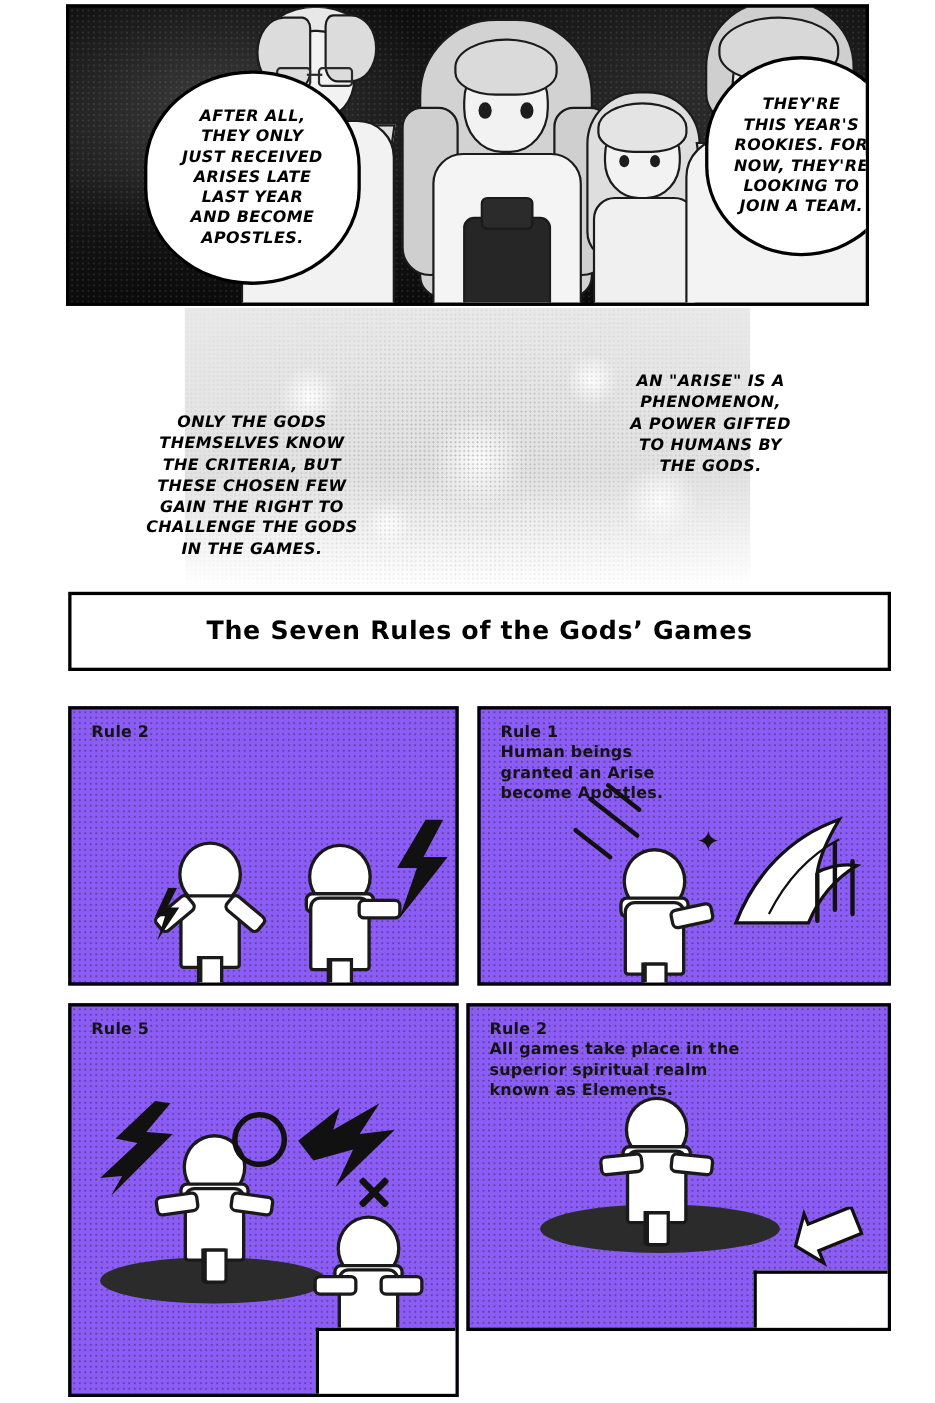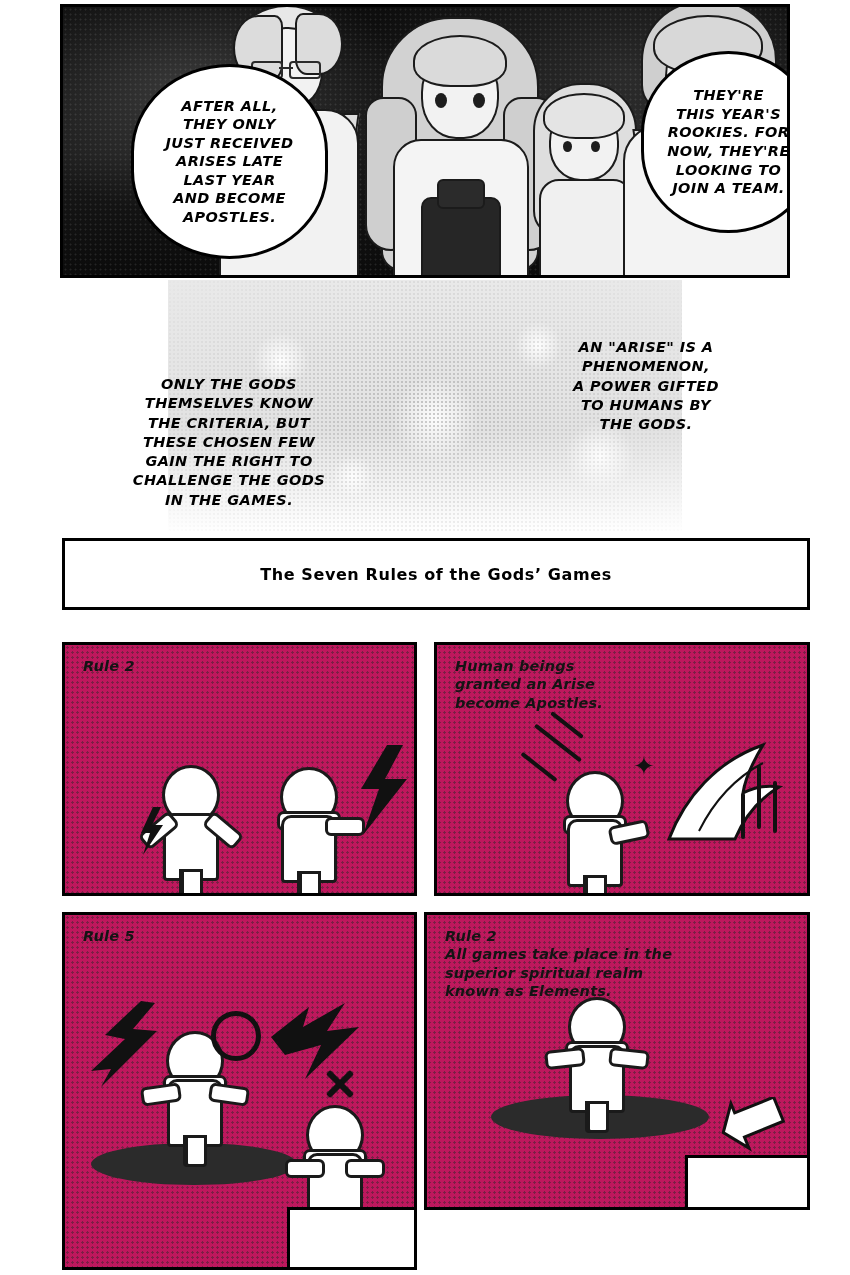--- a/index.html
+++ b/index.html
@@ -222,29 +222,28 @@
   #panel-title .inner {
     position: absolute;
     inset: 0;
     display: flex;
     align-items: center;
     justify-content: center;
   }
   #panel-title .title-text {
     font-family: "DejaVu Sans", sans-serif;
     font-weight: 700;
-    font-size: 16px;
+    font-size: 23px;
     letter-spacing: 0.6px;
     color: #000;
   }
 
   
   .rule-panel {
-    background: #be185d;
-    font-style: italic;
+    background: #8b5cf6;
   }
   .rule-panel .tone {
     position: absolute;
     inset: 0;
     background-image: radial-gradient(rgba(40,40,40,0.75) 1px, rgba(255,255,255,0) 1.2px);
     background-size: 5px 5px;
     opacity: 0.6;
   }
   .rule-text {
     position: absolute;
@@ -522,21 +521,21 @@
     <svg class="bolt" style="left:288px; top:100px;" width="60" height="90" viewBox="0 0 60 90">
       <polygon points="34,0 8,44 26,44 10,90 54,34 32,34 50,0" fill="#111"></polygon>
     </svg>
     <svg class="bolt" style="left:74px; top:162px;" width="26" height="48" viewBox="0 0 26 48">
       <polygon points="14,0 2,26 11,26 4,48 24,18 13,18 22,0" fill="#111"></polygon>
     </svg>
   </div>
 
   <div class="panel rule-panel" id="panel-rule1">
     <div class="tone"></div>
-    <div class="rule-text"><span>Human beings
+    <div class="rule-text"><span class="rule-label">Rule 1</span><span>Human beings
 granted an Arise
 become Apostles.</span></div>
 
     <svg class="angel-wing" style="left:222px; top:90px;" width="130" height="110" viewBox="0 0 130 110">
       <path d="M10,104 C26,62 58,26 104,10 C92,30 86,44 84,58 C96,52 108,50 120,52 C100,64 86,80 76,104 Z" fill="#ffffff" stroke="#111" stroke-width="3"></path>
       <path d="M40,96 C54,68 74,44 104,28" fill="none" stroke="#111" stroke-width="2"></path>
     </svg>
 
     <div class="chibi" style="left:132px; top:126px; width:52px; height:132px;">
       <div class="c-head"></div>

